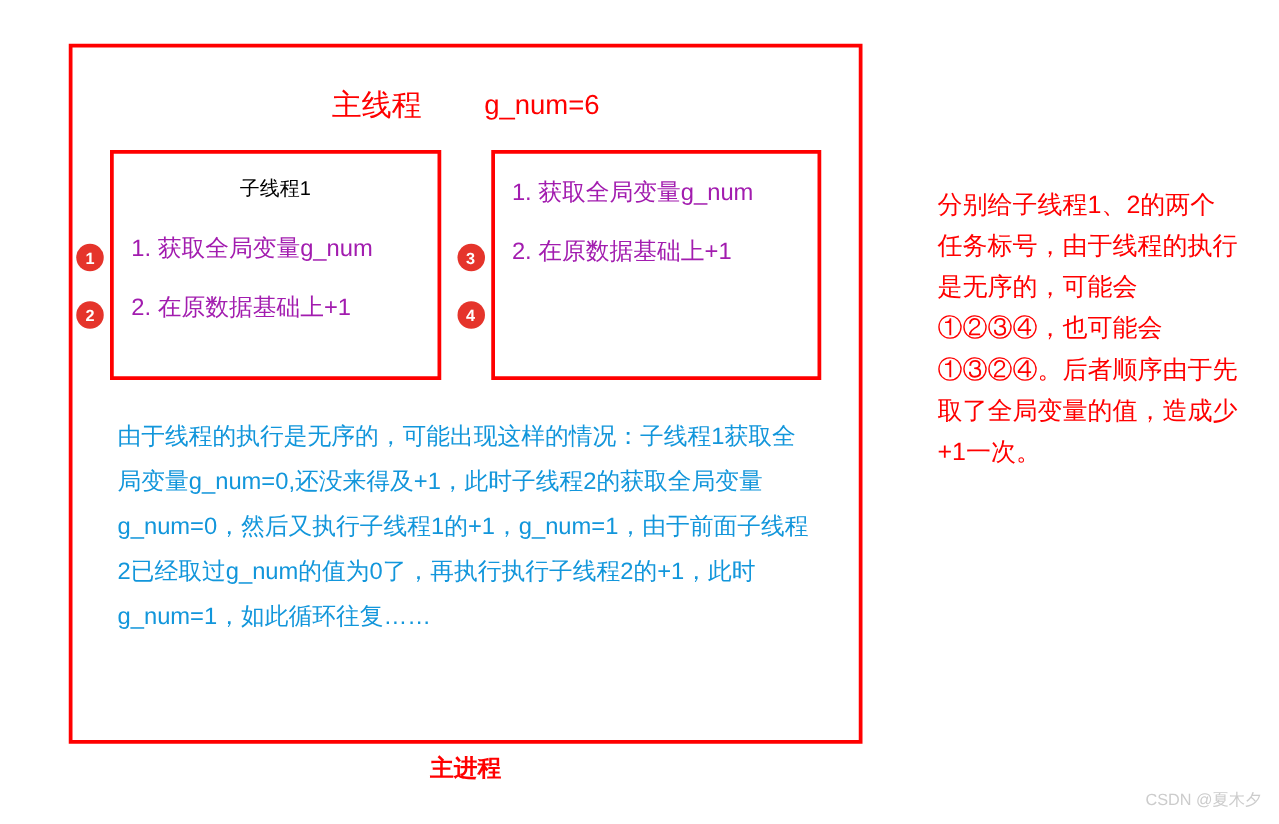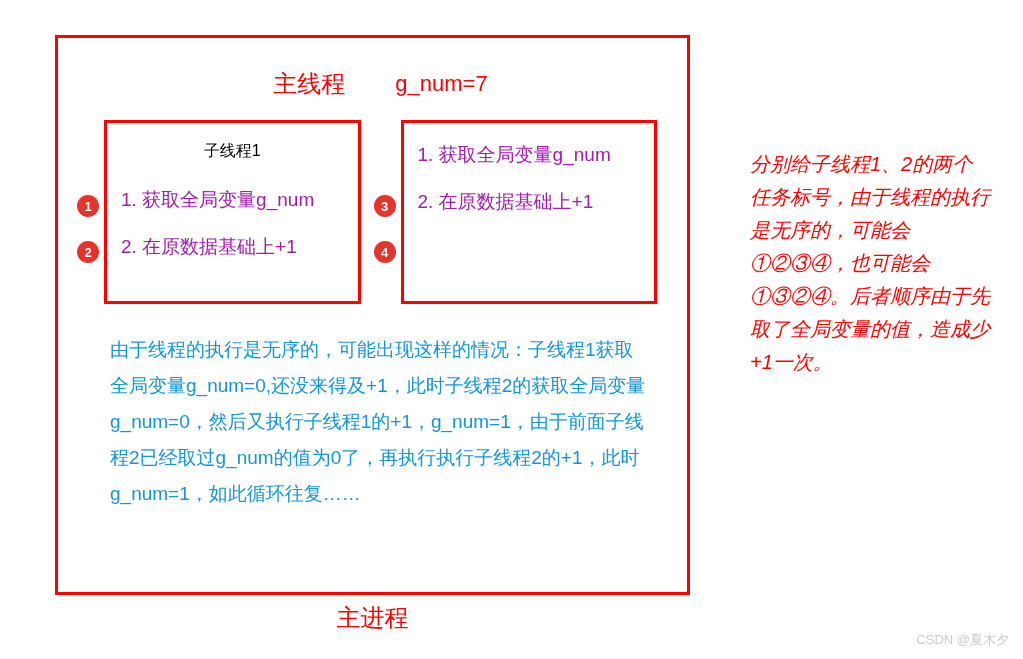--- a/index.html
+++ b/index.html
@@ -10,21 +10,20 @@
       background: #fff;
       position: relative;
     }
     .main-box {
       position: absolute;
       left: 55px;
       top: 35px;
       width: 635px;
       height: 560px;
       border: 3px solid #ff0000;
-      padding-left: 16px;
     }
     .header {
       display: flex;
       justify-content: center;
       align-items: center;
       gap: 50px;
       padding: 30px 0 20px;
     }
     .header-title { color: #ff0000; font-size: 24px; }
     .header-var { color: #ff0000; font-size: 22px; }
@@ -70,48 +69,48 @@
       line-height: 1.9;
       padding: 28px 36px 0 36px;
     }
     .main-process-label {
       position: absolute;
       left: 55px;
       top: 602px;
       width: 635px;
       text-align: center;
       color: #ff0000;
-      font-size: 24px;
+      font-size: 19px;
+      font-weight: bold;
     }
     .side-note {
       position: absolute;
       left: 750px;
       top: 148px;
       width: 240px;
       color: #ff0000;
       font-size: 20px;
       line-height: 1.65;
-      font-style: italic;
     }
     .watermark {
       position: absolute;
       right: 14px;
       bottom: 10px;
       color: #ccc;
       font-size: 13px;
       margin-top: 20px;
     }
   </style>
 </head>
 <body>
 
 <div class="main-box">
   <div class="header">
     <div class="header-title">主线程</div>
-    <div class="header-var">g_num=7</div>
+    <div class="header-var">g_num=6</div>
   </div>
 
   <div class="threads-row">
     <div class="thread-box">
       <span class="badge" style="left:-30px; top:72px">1</span>
       <span class="badge" style="left:-30px; top:118px">2</span>
       <div class="thread-title">子线程1</div>
       <div class="thread-step">1. 获取全局变量g_num</div>
       <div class="thread-step">2. 在原数据基础上+1</div>
     </div>

